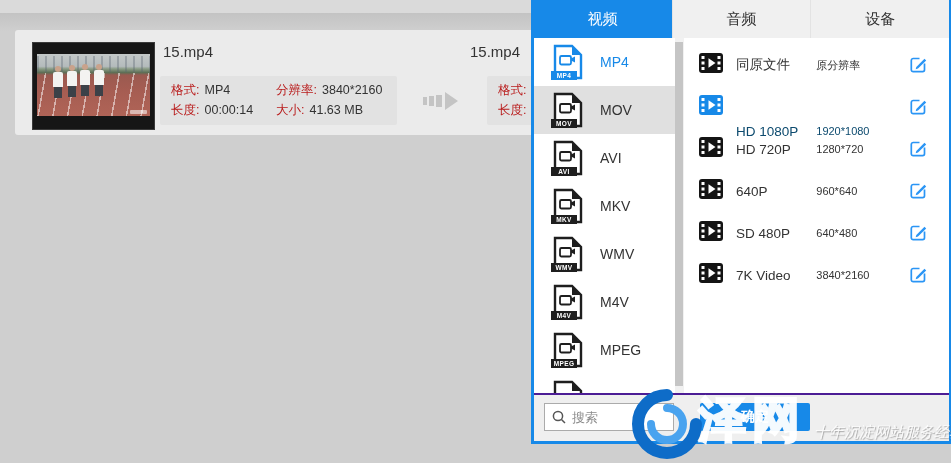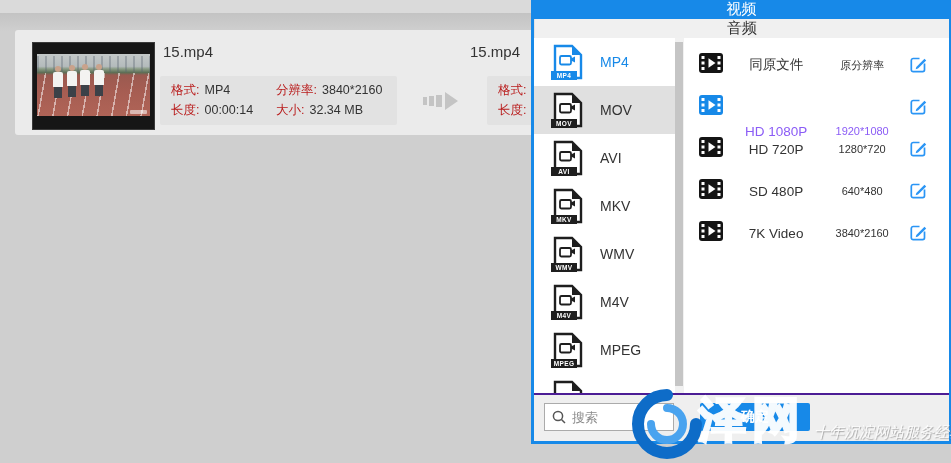--- a/index.html
+++ b/index.html
@@ -63,21 +63,21 @@
   .val { color:#333; }
 
   .arrow-wrap { position:absolute; left:408px; top:60px; }
 
   
   .panel {
     position:absolute; left:531px; top:0; width:420px; height:444px;
     background:#fff; z-index:5;
     border-left:3px solid #1789e8; border-right:2px solid #1789e8; border-bottom:3px solid #1789e8;
   }
-  .tabs { display:flex; height:38px;flex-direction:column; }
+  .tabs { display:flex; height:38px; }
   .tab {
     flex:1; display:flex; align-items:center; justify-content:center;
     background:#f0f0f0; color:#333; font-size:15px; cursor:default;
     border-left:1px solid #e3e3e3;
   }
   .tab:first-child { border-left:none; }
   .tab.active { background:#1789e8; color:#fff; }
 
   .fmt-list { position:absolute; left:0; top:38px; width:141px; height:355px; overflow:hidden; background:#fff; }
   .fmt-row { height:48px; display:flex; align-items:center; padding-left:19px; }
@@ -90,27 +90,27 @@
   .doc-badge {
     position:absolute; left:-2px; bottom:0; width:26px; height:9px;
     background:currentColor; text-align:center;
   }
   .doc-badge i { font-style:normal; color:#fff; font-size:6.5px; font-weight:bold;
                  line-height:9px; letter-spacing:.4px; display:block; }
 
   .vscroll { position:absolute; left:141px; top:38px; width:9px; height:355px; background:#f1f1f1; }
   .vthumb  { position:absolute; left:0; top:4px; width:8px; height:344px; background:#c5c5c5; }
 
-  .q-list { position:absolute; left:150px; top:38px; right:0; height:355px; background:#fff; padding-top:6px;text-align:center; }
+  .q-list { position:absolute; left:150px; top:38px; right:0; height:355px; background:#fff; padding-top:6px; }
   .q-row { height:42px; display:flex; align-items:center; padding-left:14px; }
   .q-label { margin-left:12px; width:84px; font-size:13.5px; color:#333; }
   .q-res   { width:96px; font-size:11px; color:#333; }
   .q-row .film-icon { color:#141414; }
   .q-row.sel .film-icon { color:#1789e8; }
-  .q-row.sel .q-label, .q-row.sel .q-res { color:#8b5cf6;margin-top:48px; }
+  .q-row.sel .q-label, .q-row.sel .q-res { color:#0c4a6e;margin-top:48px; }
   .q-edit { margin-left:auto; margin-right:21px; display:flex; }
 
   .bottom-bar {
     position:absolute; left:0; right:0; bottom:0; height:48px;
     background:#efefef; border-top:2px solid #4c1d95;
   }
   .search-box {
     position:absolute; left:10px; top:8px; width:130px; height:28px;
     background:#fff; border:1px solid #ababab; display:flex; align-items:center; padding:0 6px;
   }
@@ -165,21 +165,21 @@
     <div>
       <span class="lbl">格式:</span><span class="val">MP4</span>
     </div>
     <div>
       <span class="lbl">分辨率:</span><span class="val">3840*2160</span>
     </div>
     <div>
       <span class="lbl">长度:</span><span class="val">00:00:14</span>
     </div>
     <div>
-      <span class="lbl">大小:</span><span class="val">32.34 MB</span>
+      <span class="lbl">大小:</span><span class="val">41.63 MB</span>
     </div>
   </div>
 
   <div class="arrow-wrap">
     <svg width="36" height="22" viewBox="0 0 36 22" fill="#c4c4c4">
       <rect x="0" y="7" width="4" height="8"></rect>
       <rect x="6" y="6" width="5" height="10"></rect>
       <rect x="13" y="5" width="6" height="12"></rect>
       <polygon points="22,2 22,20 35,11"></polygon>
     </svg>
@@ -390,20 +390,42 @@
       <span class="q-label">HD 720P</span>
       <span class="q-res">1280*720</span>
       <span class="q-edit">
         <svg width="20" height="20" viewBox="0 0 20 20">
             <path d="M11.5 3.5 H5.2 a1.9 1.9 0 0 0 -1.9 1.9 v9.4 a1.9 1.9 0 0 0 1.9 1.9 h9.4 a1.9 1.9 0 0 0 1.9 -1.9 V8.5" fill="none" stroke="#2a95f5" stroke-width="1.7"></path>
             <path d="M8.3 11.9 l8.2 -8.2 1.7 1.7 -8.2 8.2 -2.3 .6 z" fill="#2a95f5"></path>
           </svg>
       </span>
     </div>
 
+    <div class="q-row">
+      <span class="film-icon">
+        <svg width="26" height="22" viewBox="0 0 26 22">
+            <rect x="1" y="1" width="24" height="20" rx="3" fill="currentColor"></rect>
+            <rect x="3.5" y="4" width="3" height="3" fill="#fff"></rect>
+            <rect x="3.5" y="9.5" width="3" height="3" fill="#fff"></rect>
+            <rect x="3.5" y="15" width="3" height="3" fill="#fff"></rect>
+            <rect x="19.5" y="4" width="3" height="3" fill="#fff"></rect>
+            <rect x="19.5" y="9.5" width="3" height="3" fill="#fff"></rect>
+            <rect x="19.5" y="15" width="3" height="3" fill="#fff"></rect>
+            <path d="M10.5 6.2 l7 4.8 -7 4.8 z" fill="#fff"></path>
+          </svg>
+      </span>
+      <span class="q-label">640P</span>
+      <span class="q-res">960*640</span>
+      <span class="q-edit">
+        <svg width="20" height="20" viewBox="0 0 20 20">
+            <path d="M11.5 3.5 H5.2 a1.9 1.9 0 0 0 -1.9 1.9 v9.4 a1.9 1.9 0 0 0 1.9 1.9 h9.4 a1.9 1.9 0 0 0 1.9 -1.9 V8.5" fill="none" stroke="#2a95f5" stroke-width="1.7"></path>
+            <path d="M8.3 11.9 l8.2 -8.2 1.7 1.7 -8.2 8.2 -2.3 .6 z" fill="#2a95f5"></path>
+          </svg>
+      </span>
+    </div>
 
     <div class="q-row">
       <span class="film-icon">
         <svg width="26" height="22" viewBox="0 0 26 22">
             <rect x="1" y="1" width="24" height="20" rx="3" fill="currentColor"></rect>
             <rect x="3.5" y="4" width="3" height="3" fill="#fff"></rect>
             <rect x="3.5" y="9.5" width="3" height="3" fill="#fff"></rect>
             <rect x="3.5" y="15" width="3" height="3" fill="#fff"></rect>
             <rect x="19.5" y="4" width="3" height="3" fill="#fff"></rect>
             <rect x="19.5" y="9.5" width="3" height="3" fill="#fff"></rect>

